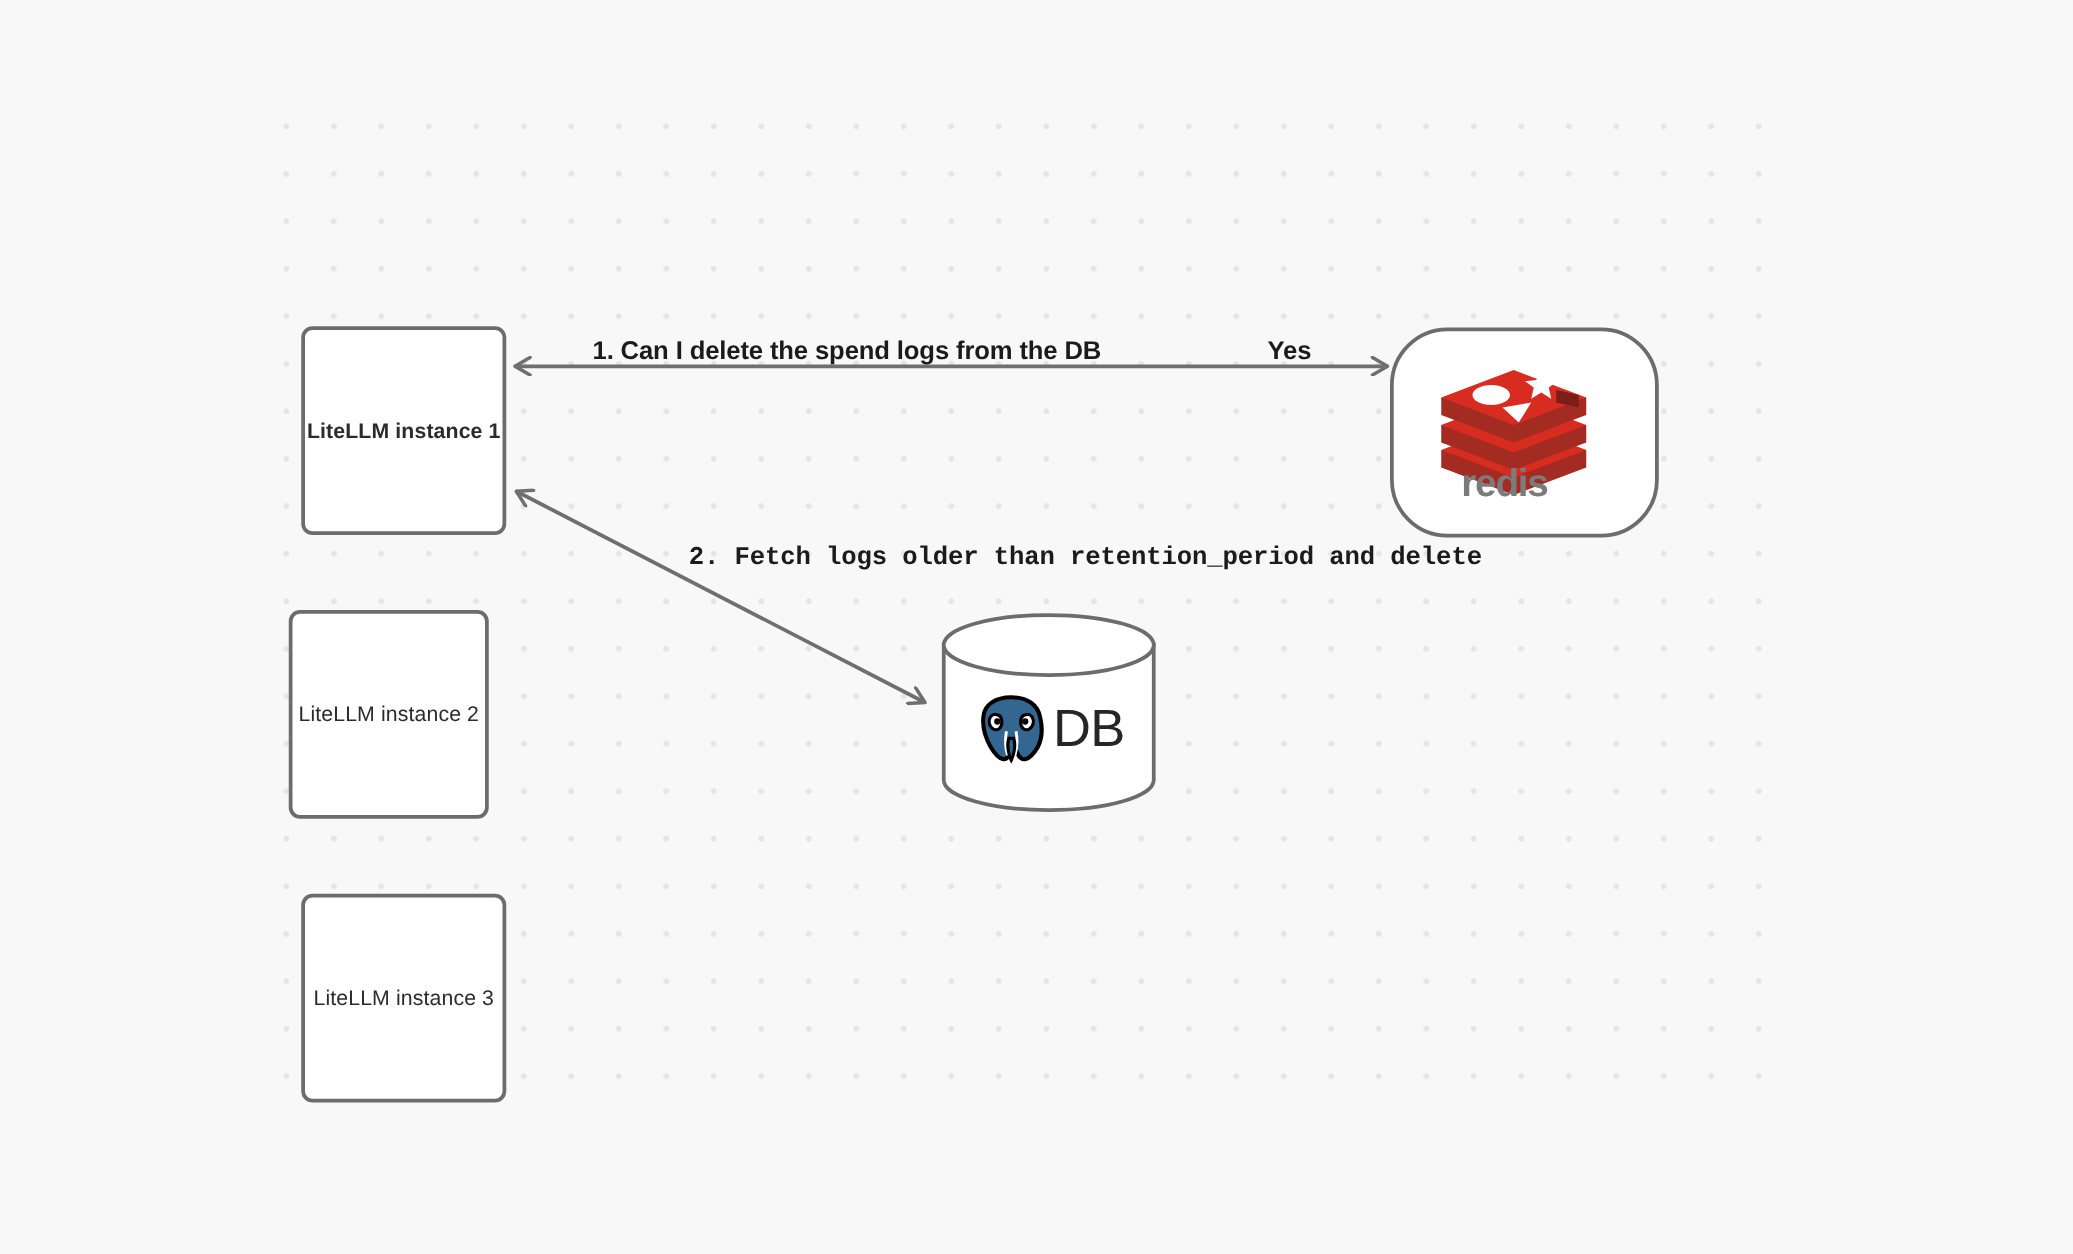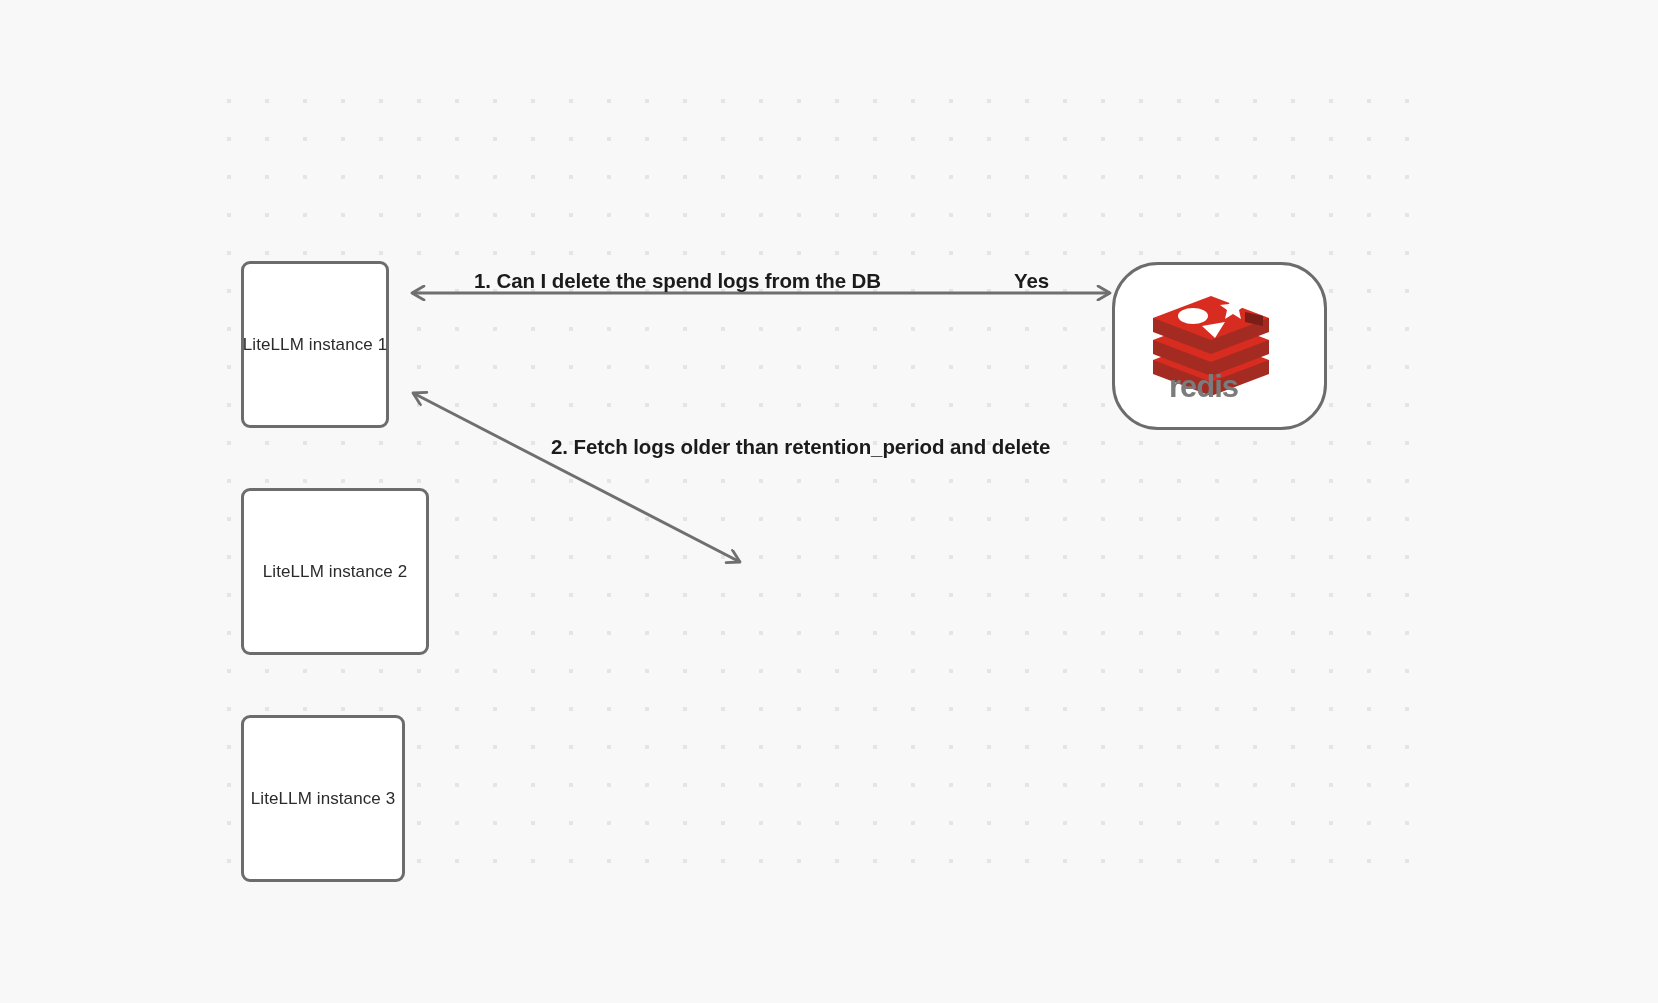--- a/index.html
+++ b/index.html
@@ -81,21 +81,21 @@
     position: absolute;
     font-family: "Liberation Sans", sans-serif;
     font-weight: bold;
     font-size: 20.5px;
     color: #1b1b1b;
     white-space: nowrap;
     letter-spacing: -0.1px;
   }
   #edge1-label { left: 474px; top: 269px; }
   #edge1-answer { left: 1014px; top: 269px; }
-  #edge2-label { left: 551px; top: 435px; }
+  #edge2-label { left: 551px; top: 435px; font-family: Liberation Mono, monospace; }
 </style>
 </head>
 <body>
 
 <div id="canvas">
 
   <div id="dot-grid"></div>
 
   <svg id="edges" viewBox="0 0 1658 1003">
     <defs>
@@ -113,25 +113,25 @@
       db --&gt;
     <line x1="413" y1="393" x2="740" y2="562" stroke="#6f6f6f" stroke-width="3" marker-start="url(#arrow-left)" marker-end="url(#arrow-right)"></line>
   </svg>
 
   <div class="edge-label" id="edge1-label">1.  Can I delete the spend logs from the DB</div>
 
   <div class="edge-label" id="edge1-answer">Yes</div>
 
   <div class="edge-label" id="edge2-label">2.  Fetch logs older than retention_period and delete</div>
 
-  <div class="node-box" id="node-litellm-1" style="left:241px; top:261px; width:148px; height:167px;">
+  <div class="node-box" id="node-litellm-1" style="left:241px; top:261px; width:164px; height:167px;font-weight:bold;">
     <span class="node-box-label">LiteLLM instance 1</span>
   </div>
 
-  <div class="node-box" id="node-litellm-2" style="left:241px; top:488px; width:188px; height:167px;">
+  <div class="node-box" id="node-litellm-2" style="left:231px; top:488px; width:160px; height:167px;">
     <span class="node-box-label">LiteLLM instance 2</span>
   </div>
 
   <div class="node-box" id="node-litellm-3" style="left:241px; top:715px; width:164px; height:167px;">
     <span class="node-box-label">LiteLLM instance 3</span>
   </div>
 
   <div id="redis-node">
     <svg width="150" height="128" viewBox="0 0 150 128">
 
@@ -151,14 +151,37 @@
       </g>
 
       <ellipse cx="48" cy="34" rx="15" ry="8" fill="#ffffff"></ellipse>
       <path d="M88 14 L92 22 L101 23 L94 28 L96 37 L88 32 L80 37 L82 28 L75 23 L84 22 Z" fill="#ffffff"></path>
       <path d="M57 44 L80 40 L70 56 Z" fill="#ffffff"></path>
       <path d="M100 30 L118 34 L118 44 L100 40 Z" fill="#7a1e17"></path>
     </svg>
     <span style="font-size:31px; font-weight:bold; color:#7b7b7b; margin-left:-4px; letter-spacing:-1px; position:absolute; bottom:22px; left:58px;">redis</span>
   </div>
 
+  <div id="db-node">
+    <svg width="174" height="160" viewBox="0 0 174 160">
+      <path d="M3 26 L3 134 A84 24 0 0 0 171 134 L171 26 Z" fill="#ffffff" stroke="#6c6c6c" stroke-width="3"></path>
+      <ellipse cx="87" cy="26" rx="84" ry="24" fill="#ffffff" stroke="#6c6c6c" stroke-width="3"></ellipse>
+    </svg>
+    <div style="position:absolute; left:0; top:62px; width:174px; display:flex; align-items:center; justify-content:center;">
+      <svg width="62" height="62" viewBox="0 0 64 64">
+        <g stroke="#000000" stroke-width="3.4" stroke-linejoin="round" fill="#336791">
+          <path d="M32 6 C19 6 10 12 9 22 C8 31 11 40 15 47 C18 52 21 56 25 57 C28 58 30 55 31 52
+                   C32 49 33 47 34 47 C35 47 36 49 37 52 C38 55 41 58 44 57 C48 56 51 52 54 47
+                   C57 41 58 32 56 23 C54 12 45 6 32 6 Z"></path>
+        </g>
+        <path d="M19 20 C15 20 13 24 14 28 C15 32 19 34 22 32 C25 30 25 23 22 21 Z" fill="#ffffff" stroke="#000000" stroke-width="2.6"></path>
+        <path d="M45 20 C49 20 51 24 50 28 C49 32 45 34 42 32 C39 30 39 23 42 21 Z" fill="#ffffff" stroke="#000000" stroke-width="2.6"></path>
+        <circle cx="20.5" cy="26" r="2.6" fill="#000000"></circle>
+        <circle cx="43.5" cy="26" r="2.6" fill="#000000"></circle>
+        <path d="M28 34 C27 40 27 48 29 54" fill="none" stroke="#ffffff" stroke-width="2.4"></path>
+        <path d="M36 34 C37 40 37 48 35 54" fill="none" stroke="#ffffff" stroke-width="2.4"></path>
+        <path d="M30 40 C28 46 30 54 32 58 C34 54 36 46 34 40 Z" fill="#336791" stroke="#000000" stroke-width="2.6"></path>
+      </svg>
+      <span style="font-size:42px; font-weight:normal; color:#262626; margin-left:2px; letter-spacing:-0.5px;">DB</span>
+    </div>
+  </div>
 
 </div>
 
 </body></html>

